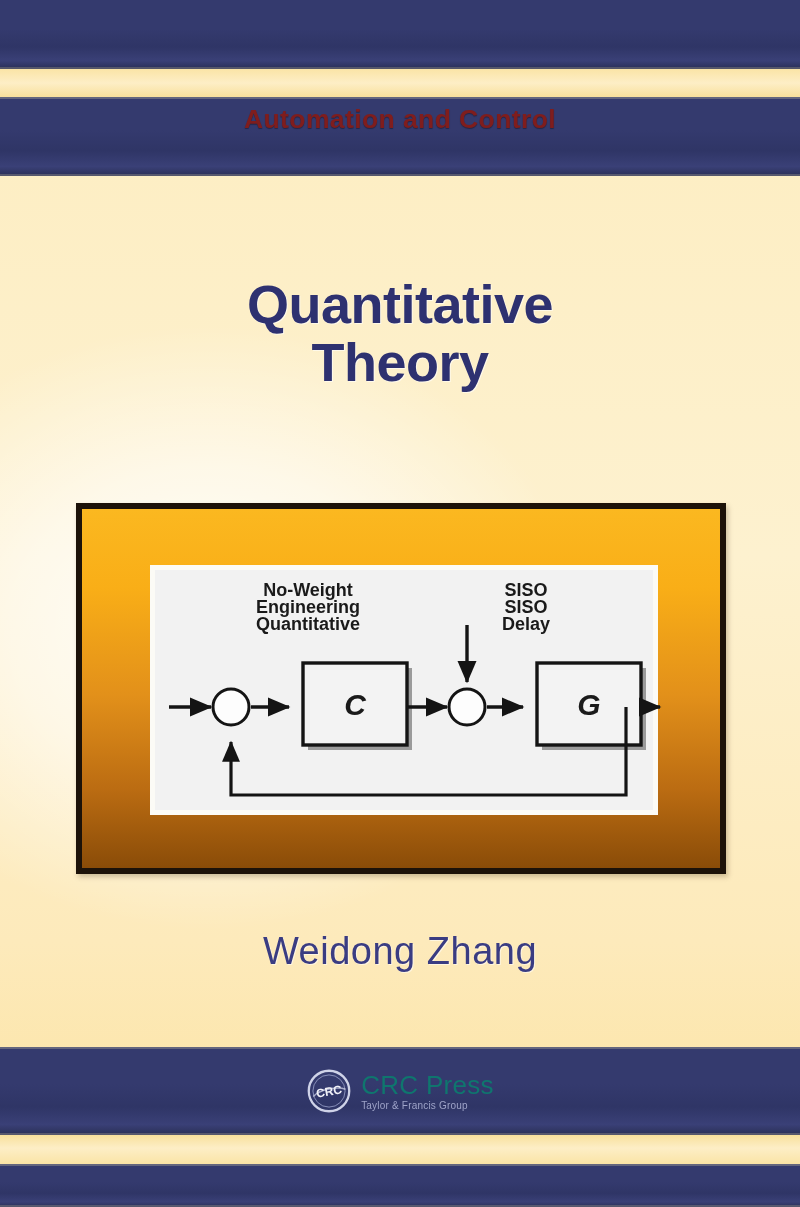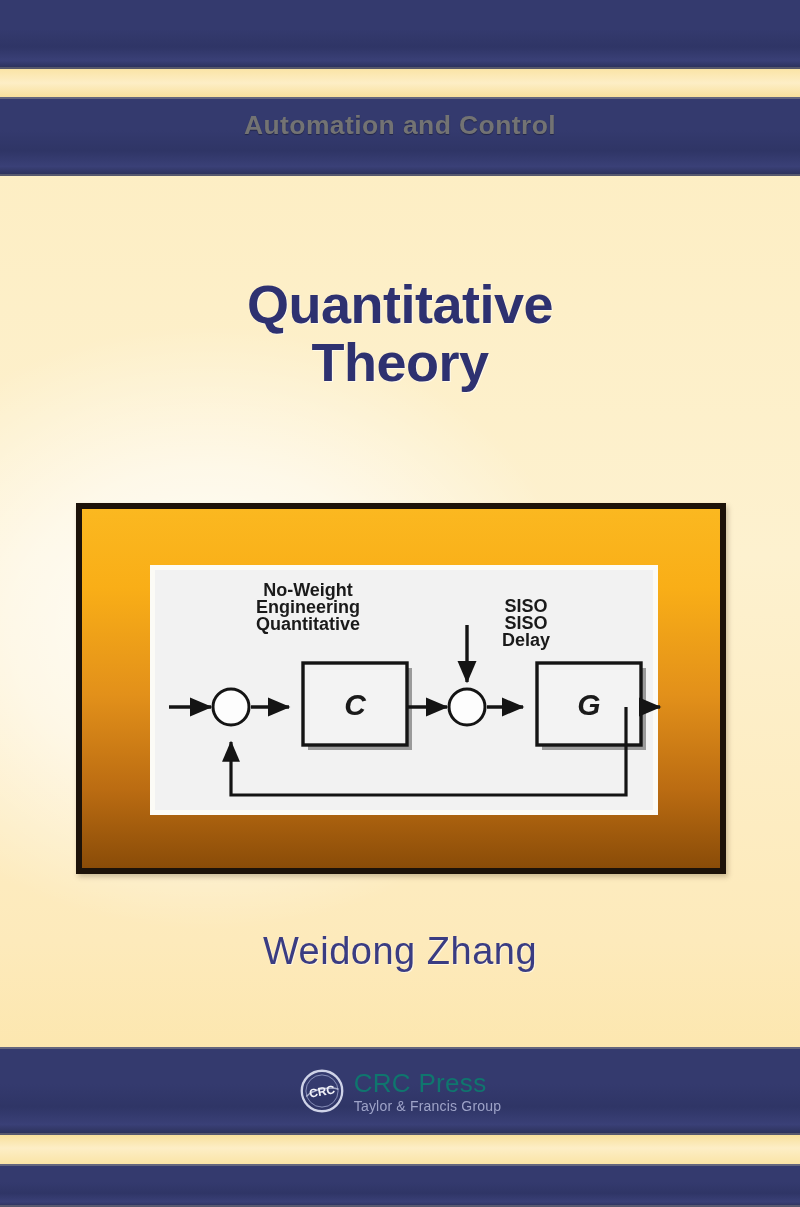--- a/index.html
+++ b/index.html
@@ -33,27 +33,26 @@
     background: linear-gradient(180deg, #343a6e 0%, #343a6e 42%, #2f3566 68%, #3a4077 88%, #2a2f56 100%);
   }
   .navy-band.edge-top { box-shadow: inset 0 -2px 0 rgba(120,118,120,0.55); }
   .navy-band.edge-both { box-shadow: inset 0 2px 0 rgba(140,138,140,0.55), inset 0 -2px 0 rgba(130,128,130,0.5); }
 
   
   .series-text {
     position: absolute;
     left: 0; right: 0;
     text-align: center;
-    color: #737373;
+    color: #7f1d1d;
     font-weight: bold;
     font-size: 26.5px;
     line-height: 30px;
     letter-spacing: 0.4px;
     text-shadow: 0 1px 1px rgba(0,0,0,0.35);
-    margin-top: 6px;
   }
   .series-text div { white-space: nowrap; }
 
   
   .title-block {
     position: absolute;
     left: 0; right: 0;
     text-align: center;
     color: #2e3170;
     font-weight: bold;
@@ -121,24 +120,23 @@
   .crc-mark { width: 46px; height: 46px; flex: 0 0 auto; }
   .pub-text { display: flex; flex-direction: column; line-height: 1; }
   .pub-name {
     color: #0f766e;
     font-size: 26px;
     letter-spacing: 0.3px;
     font-weight: normal;
   }
   .pub-sub {
     color: #9ea3c8;
-    font-size: 14px;
+    font-size: 10px;
     letter-spacing: 0.2px;
     margin-top: 3px;
-    text-align: center;
   }
 </style>
 </head>
 <body>
 
 <div id="cover">
 
   <div class="cream-field" style="top:0; height:1207px;"></div>
 
   <div class="navy-band edge-top" style="top:0; height:69px;"></div>
@@ -160,21 +158,21 @@
     <div class="frame-inner"></div>
 
     <div class="panel" style="left:74px; top:62px; width:508px; height:250px;">
 
       <div class="diag-label" style="left:58px; top:12px; width:190px;">
         <div>No-Weight</div>
         <div>Engineering</div>
         <div>Quantitative</div>
       </div>
 
-      <div class="diag-label" style="left:296px; top:28px; width:150px;">
+      <div class="diag-label" style="left:296px; top:12px; width:150px;">
         <div>SISO</div>
         <div>SISO</div>
         <div>Delay</div>
       </div>
 
       <svg class="diagram-svg" style="left:0; top:0;" width="508" height="250" viewBox="0 0 508 250">
         <defs>
           <marker id="ah" markerWidth="7" markerHeight="7" refX="6.2" refY="3.1" orient="auto" markerUnits="strokeWidth">
             <path d="M0,0.3 L6.6,3.1 L0,5.9 z" fill="#141414"></path>
           </marker>

